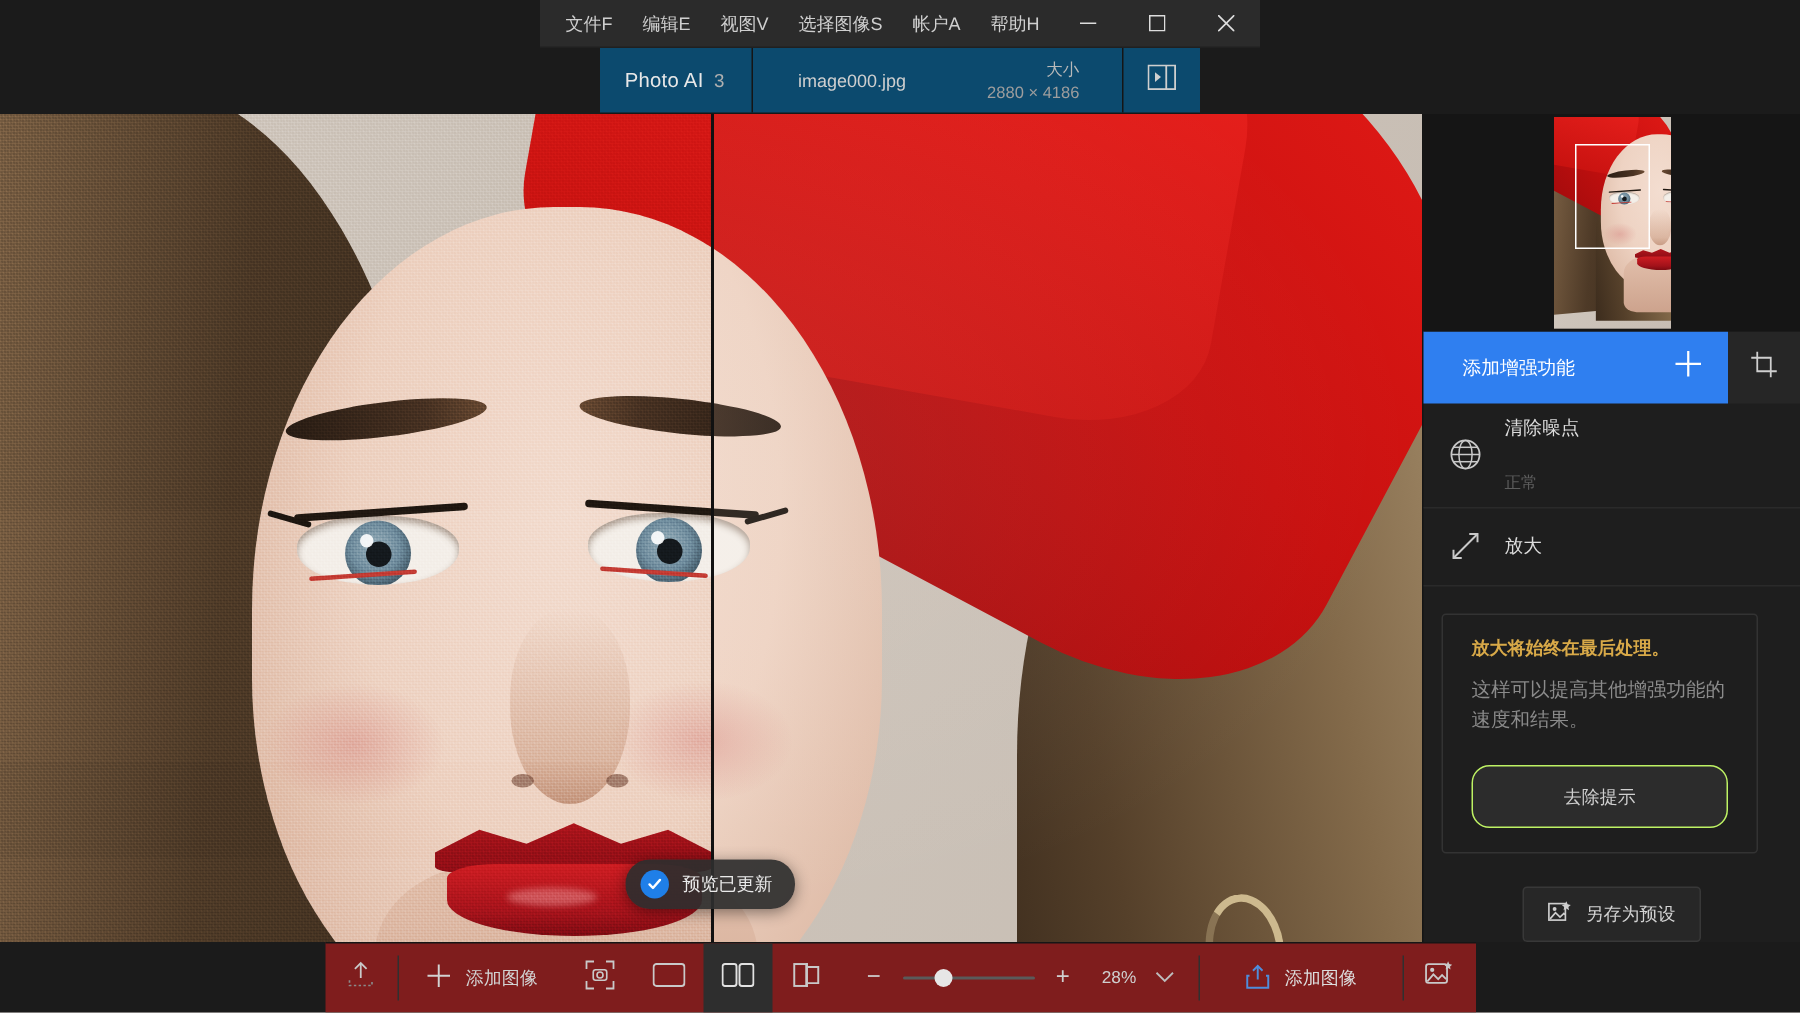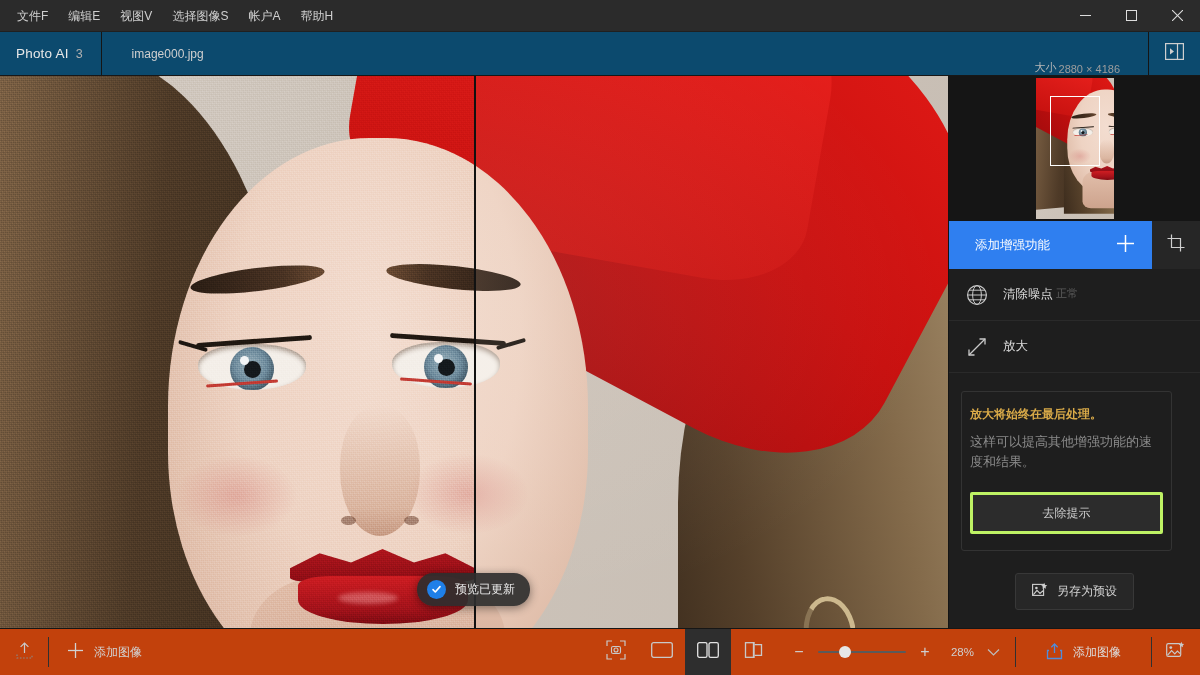--- a/index.html
+++ b/index.html
@@ -2,21 +2,21 @@
 <html><head>
 <meta charset="utf-8">
 <style>
   * { margin:0; padding:0; box-sizing:border-box; }
   html,body { width:1200px; height:675px; overflow:hidden; }
   body {
     font-family:"Liberation Sans","DejaVu Sans",sans-serif;
     background:#1b1b1b; color:#d8d8d8;
     -webkit-font-smoothing:antialiased;
   }
-  .app { width:1200px; height:675px; display:flex; flex-direction:column; position:relative; }
+  .app { width:1200px; height:675px; display:flex; flex-direction:column; position:relative;align-items:center; }
 
   
   .titlebar {
     height:32px; background:#2b2b2b; display:flex; align-items:stretch;
     flex:0 0 32px; border-bottom:1px solid #202020;
   }
   .menu { display:flex; align-items:center; padding-left:8px; gap:2px; }
   .menu-item {
     font-size:12px; color:#cfcfcf; padding:4px 9px; line-height:1;
     white-space:nowrap; cursor:default; border-radius:2px;
@@ -37,21 +37,21 @@
   .brand {
     display:flex; align-items:center; gap:7px; padding:0 18px 0 16px;
     border-right:1px solid #151515; min-width:95px;
   }
   .brand-name { font-size:13.5px; color:#e8e8e8; letter-spacing:.2px; }
   .brand-ver { font-size:12.5px; color:#b0b0b0; }
   .filename-wrap { display:flex; align-items:center; padding:0 18px; }
   .filename { font-size:12px; color:#cfcfcf; }
   .header-spacer { flex:1; }
   .sizebox {
-    display:flex; flex-direction:row; justify-content:center; align-items:flex-end;
+    display:flex; flex-direction:column; justify-content:center; align-items:flex-end;
     padding:0 16px 0 12px; gap:2px;
   }
   .size-label { font-size:11px; color:#b9b9b9; }
   .size-value { font-size:11px; color:#9d9d9d; }
   .panel-toggle {
     width:52px; display:flex; align-items:center; justify-content:center;
     border-left:1px solid #151515; cursor:default;
   }
 
   
@@ -234,44 +234,44 @@
   .add-label { font-size:12.5px; color:#fff; }
   .crop-btn {
     width:48px; flex:0 0 48px; background:#262626;
     display:flex; align-items:center; justify-content:center; cursor:default;
   }
   .feature {
     display:flex; align-items:center; gap:14px; padding:11px 16px;
     border-bottom:1px solid #2a2a2a; min-height:52px; cursor:default;
   }
   .feature-icon { width:24px; flex:0 0 24px; display:flex; align-items:center; justify-content:center; }
-  .feature-texts { display:flex; gap:3px; }
+  .feature-texts { display:flex; flex-direction:column; gap:20px; }
   .feature-title { font-size:12.5px; color:#dcdcdc; }
   .feature-sub { font-size:11px; color:#5d5d5d; }
   .tipbox {
-    margin:18px 28px 0 12px; border:1px solid #333; border-radius:3px; padding:14px 8px 16px;
+    margin:18px 28px 0 12px; border:1px solid #333; border-radius:3px; padding:14px 19px 16px;
   }
   .tip-head { font-size:12px; color:#d8a948; font-weight:bold; margin-bottom:9px; }
   .tip-body { font-size:13px; color:#8b8b8b; line-height:1.55; }
   .tip-btn {
-    margin-top:20px; height:42px; background:#2c2c2c; border:3px solid #bef264;
+    margin-top:20px; height:42px; background:#2c2c2c; border:1px solid #bef264;
     display:flex; align-items:center; justify-content:center; cursor:default;
-    font-size:12px; color:#cfcfcf; border-radius:2px;
+    font-size:12px; color:#cfcfcf; border-radius:12px;
   }
   .preset-wrap { display:flex; justify-content:center; margin-top:22px; }
   .preset-btn {
     display:flex; align-items:center; gap:9px; padding:8px 16px;
     background:#272727; border:1px solid #383838; border-radius:3px;
     font-size:12px; color:#d2d2d2; cursor:default;
   }
   .rpanel-fill { flex:1; }
 
   
   .bottombar {
-    height:47px; flex:0 0 47px; background:#c2410c; display:flex;
+    height:47px; flex:0 0 47px; background:#7f1d1d; display:flex;
     align-items:stretch; border-top:1px solid #161616;
   }
   .bb-icon-btn {
     width:48px; display:flex; align-items:center; justify-content:center; cursor:default;
   }
   .bb-sep { width:1px; background:#303030; margin:8px 0; }
   .bb-text-btn {
     display:flex; align-items:center; gap:10px; padding:0 18px; cursor:default;
     font-size:12px; color:#d2d2d2;
   }

